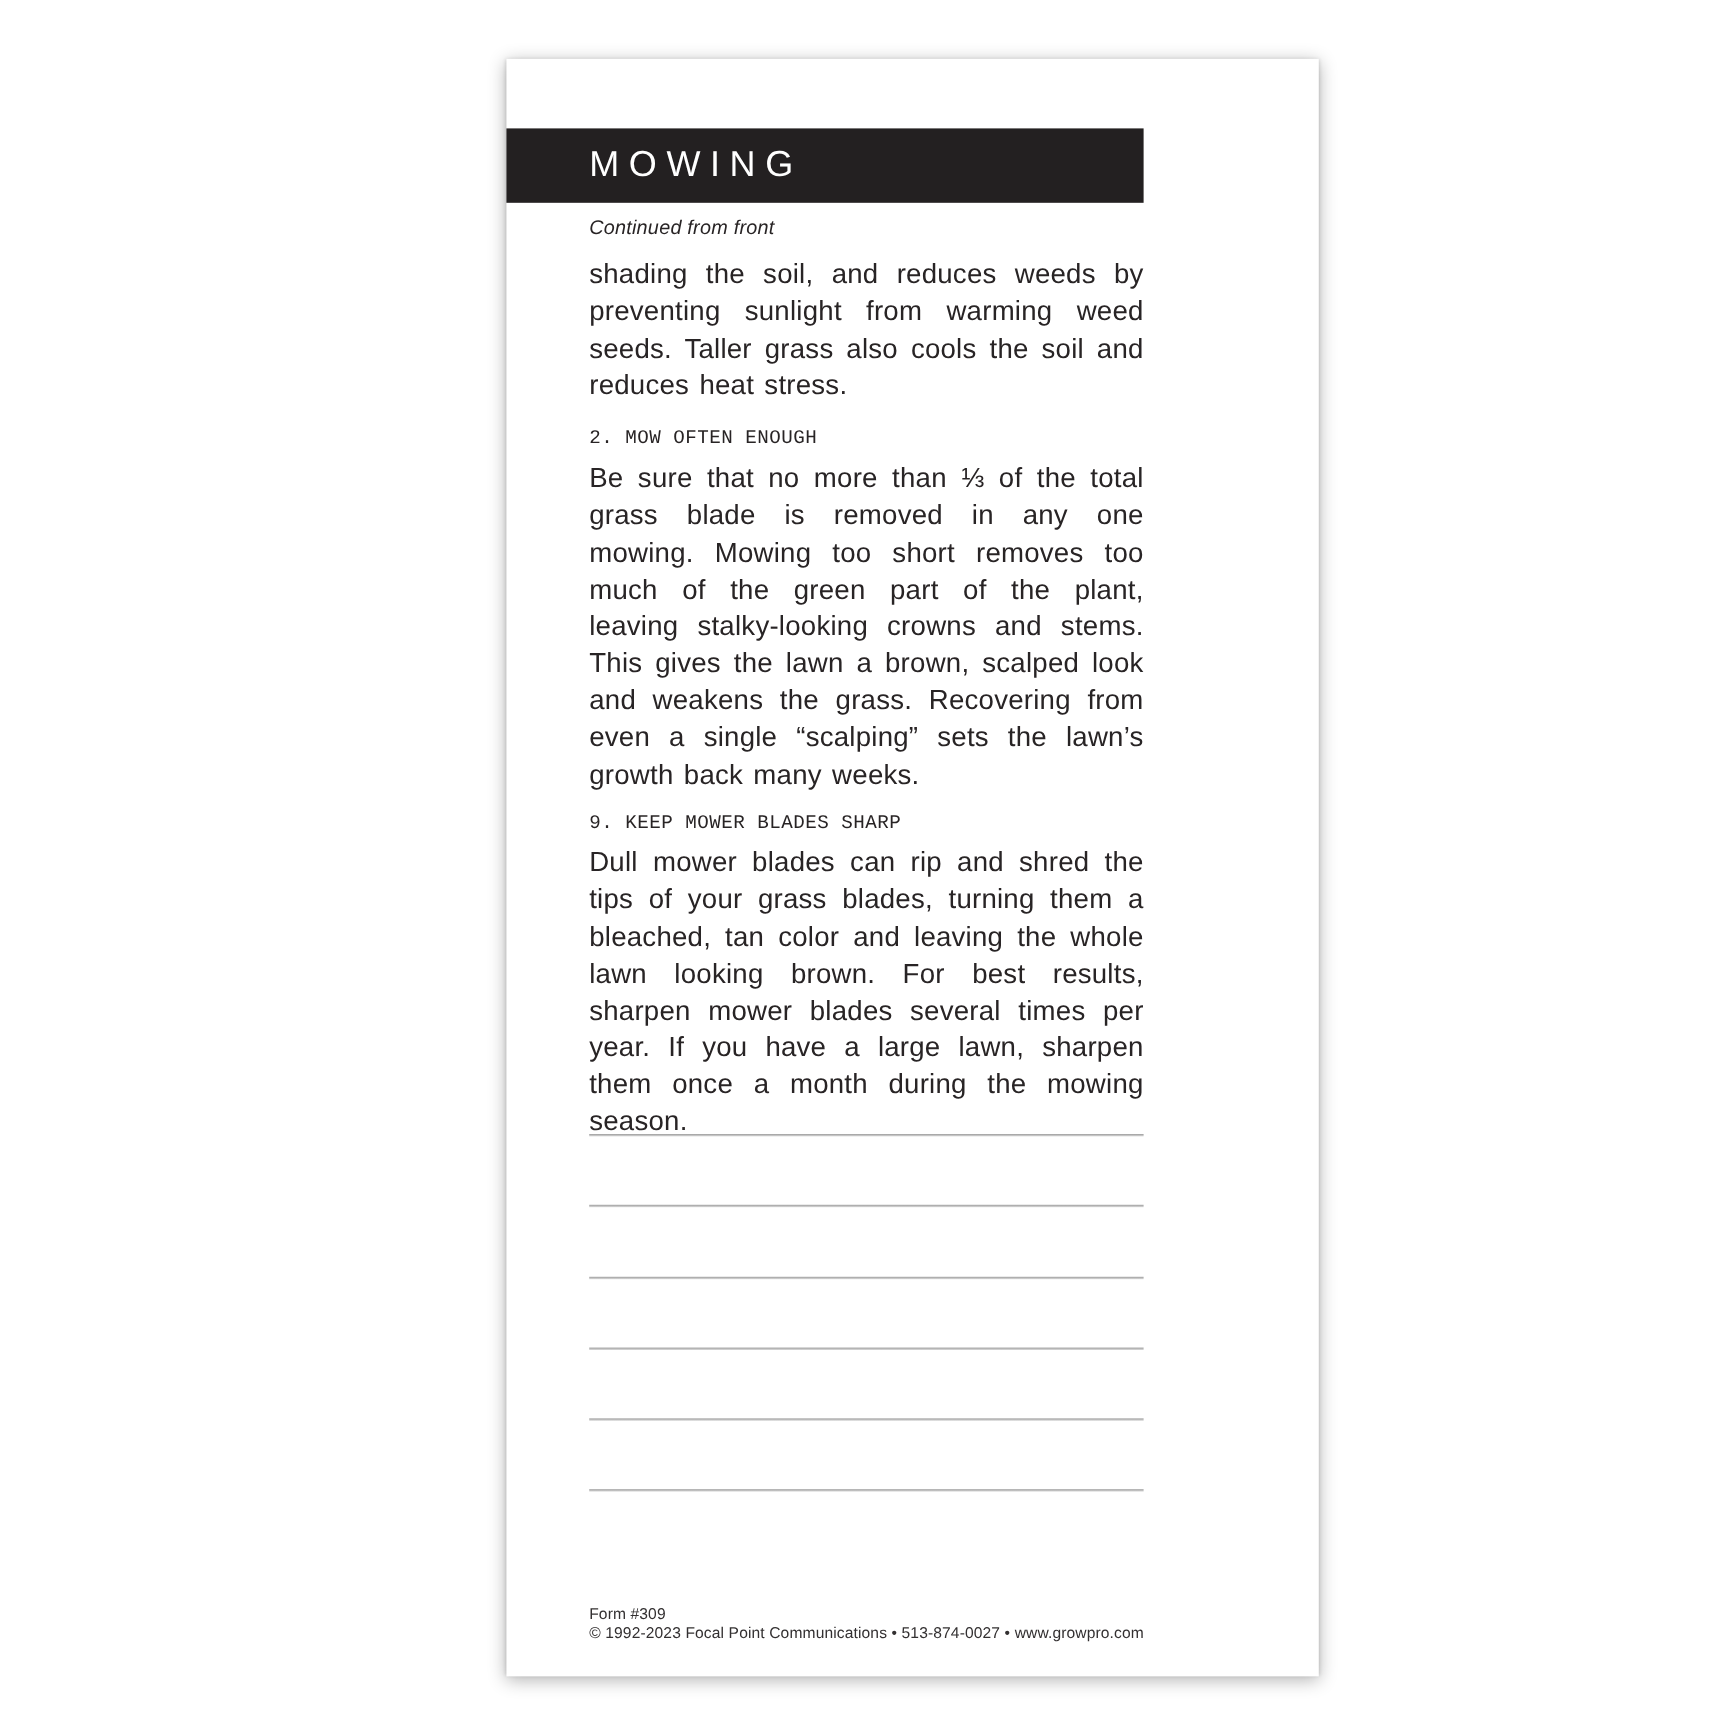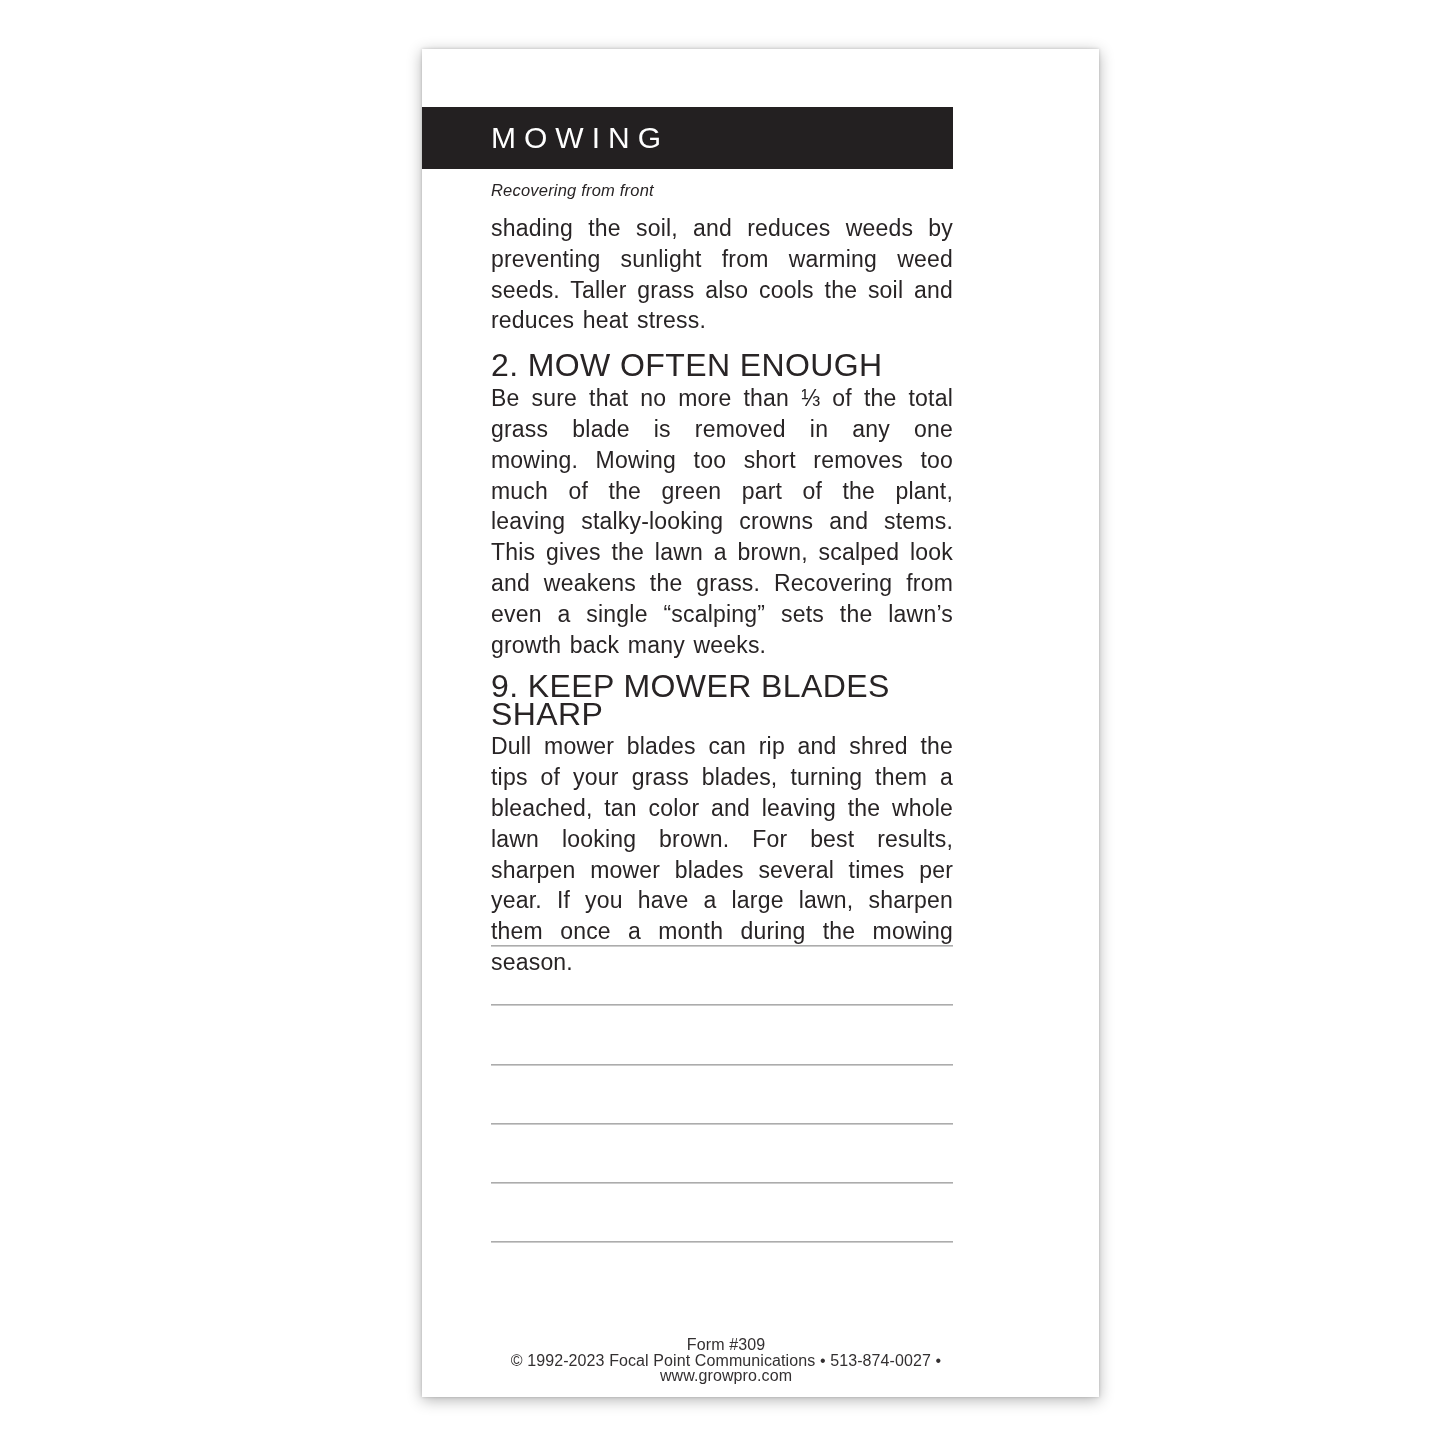--- a/index.html
+++ b/index.html
@@ -58,25 +58,26 @@
   p.body {
     font-size: 23px;
     line-height: 30.8px;
     text-align: justify;
     letter-spacing: 0.2px;
     word-spacing: 2px;
   }
   p.body.intro    { margin-bottom: 15px; }
   p.body.sec2body { margin-bottom: 12px; }
   h2.heading {
-    font-size: 32px;
+    font-size: 16px;
     font-weight: normal;
     line-height: 28px;
     letter-spacing: 0.4px;
     color: #282425;
+    font-family: Liberation Mono, monospace;
   }
   h2.h2a { margin-bottom: 4px; }
   h2.h2b { margin-bottom: 3px; }
   .notes {
     position: absolute;
     top: 839px;
     left: 69px;
     width: 462px;
   }
   .note-line {
@@ -88,39 +89,38 @@
     position: absolute;
     left: 0; right: 0; bottom: 0;
     height: 2px;
     background: linear-gradient(#9c9c9c, #dcdcdc);
   }
   .footer {
     position: absolute;
     top: 1288px;
     left: 69px;
     width: 470px;
-    font-size: 16px;
+    font-size: 13px;
     line-height: 15.5px;
     color: #333031;
     letter-spacing: 0.1px;
-    text-align: center;
   }
 </style>
 </head>
 <body>
 
 <div class="page">
   <div class="card">
 
     <div class="banner">
       <span class="banner-title">MOWING</span>
     </div>
 
     <div class="content">
-      <div class="subtitle">Recovering from front</div>
+      <div class="subtitle">Continued from front</div>
 
       <p class="body intro">shading the soil, and reduces weeds by preventing sunlight from warming weed seeds. Taller grass also cools the soil and reduces heat stress.</p>
 
       <h2 class="heading h2a">2. MOW OFTEN ENOUGH</h2>
 
       <p class="body sec2body">Be sure that no more than ⅓ of the total grass blade is removed in any one mowing. Mowing too short removes too much of the green part of the plant, leaving stalky-looking crowns and stems. This gives the lawn a brown, scalped look and weakens the grass. Recovering from even a single “scalping” sets the lawn’s growth back many weeks.</p>
 
       <h2 class="heading h2b">9. KEEP MOWER BLADES SHARP</h2>
 
       <p class="body sec3body">Dull mower blades can rip and shred the tips of your grass blades, turning them a bleached, tan color and leaving the whole lawn looking brown. For best results, sharpen mower blades several times per year. If you have a large lawn, sharpen them once a month during the mowing season.</p>

